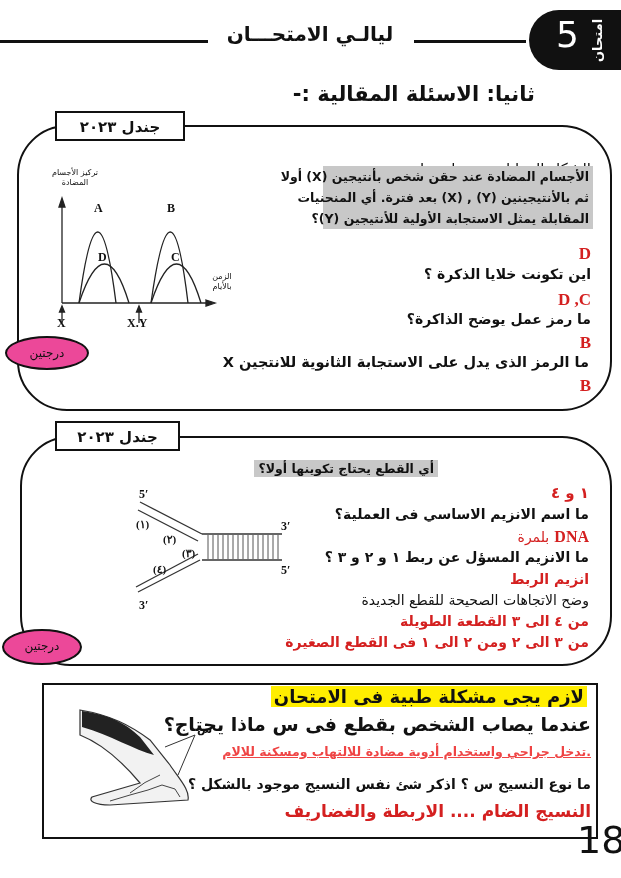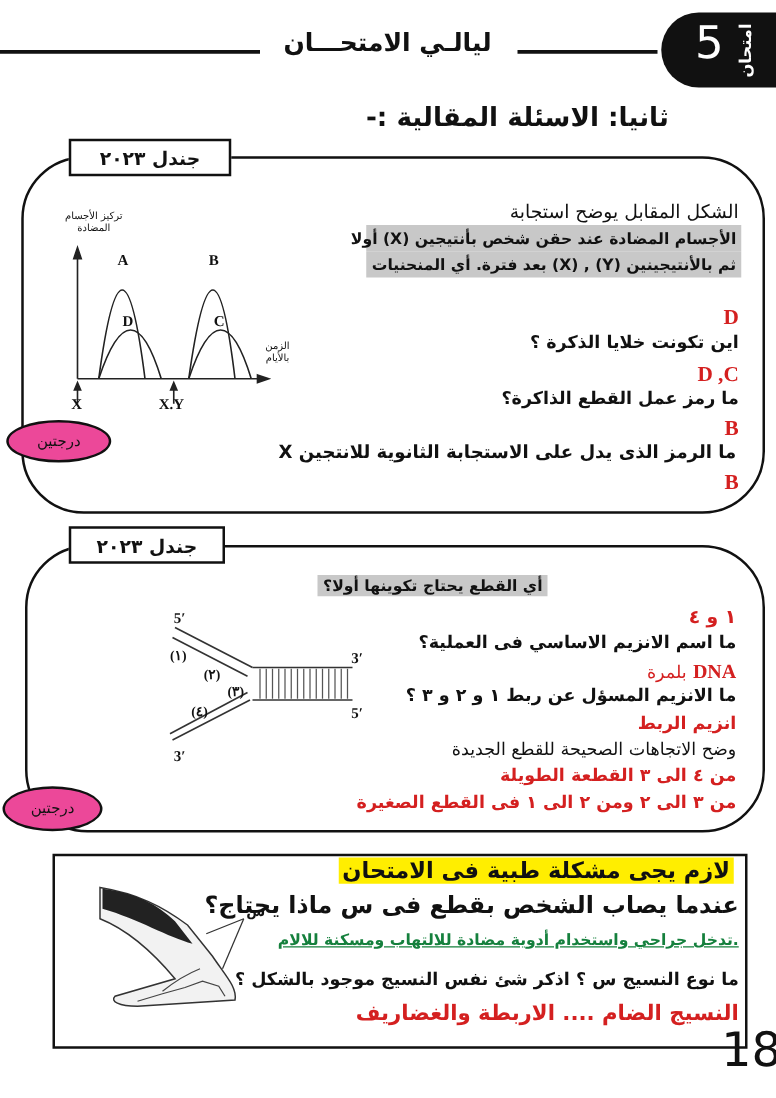--- a/index.html
+++ b/index.html
@@ -37,21 +37,21 @@
   .ans { color: #d42020; font-weight: bold; font-family: "Liberation Serif", serif; font-size: 17px; }
   .ans-ar { color: #d42020; font-weight: bold; font-size: 14px; }
 
   .highlight-block { background: #c8c8c8; padding: 1px 4px; font-size: 12.5px; font-weight: bold; line-height: 19px; }
 
   
   .box3 { left: 42px; top: 683px; width: 556px; height: 156px; border: 2.5px solid #111; background: #fff; }
   .yellow { background: #ffee00; padding: 0 3px; }
   .b3-t1 { font-size: 18px; font-weight: bold; }
   .b3-t2 { font-size: 19px; font-weight: bold; }
-  .b3-a1 { font-size: 12.5px; font-weight: bold; color: #15803d; text-decoration: underline; }
+  .b3-a1 { font-size: 12.5px; font-weight: bold; color: #ef4444; text-decoration: underline; }
   .b3-q2 { font-size: 14px; font-weight: bold; }
   .b3-a2 { font-size: 17px; font-weight: bold; color: #d42020; }
 
   .page-num { left: 577px; top: 820px; font-size: 38px; font-family: "DejaVu Sans", sans-serif; line-height: 40px; }
 
   .small-label { font-size: 8px; direction: rtl; text-align: center; line-height: 10px; }
   .ser { font-family: "Liberation Serif", serif; font-weight: bold; font-size: 12px; }
 </style>
 </head>
 <body>
@@ -95,28 +95,29 @@
 <div class="abs small-label" style="left:50px;top:168px;width:50px;">تركيز الأجسام المضادة</div>
 <div class="abs ser" style="left:94px;top:201px;">A</div>
 <div class="abs ser" style="left:98px;top:250px;">D</div>
 <div class="abs ser" style="left:167px;top:201px;">B</div>
 <div class="abs ser" style="left:171px;top:250px;">C</div>
 <div class="abs small-label" style="left:205px;top:272px;width:34px;text-align:center;">الزمن بالأيام</div>
 <div class="abs ser" style="left:57px;top:316px;">X</div>
 <div class="abs ser" style="left:127px;top:316px;">X.Y</div>
 
 <div class="abs rtl q-plain" style="right:30px;top:160px;font-size:15px;">الشكل المقابل يوضح استجابة</div>
-<div class="abs" style="right:28px;top:180px;width:300px;">
+<div class="abs" style="right:28px;top:166px;width:270px;">
   <div class="rtl highlight-block">الأجسام المضادة عند حقن شخص بأنتيجين (X) أولا</div>
   <div class="rtl highlight-block">ثم بالأنتيجينين (Y) , (X) بعد فترة. أي المنحنيات</div>
+  <div class="rtl highlight-block">المقابلة يمثل الاستجابة الأولية للأنتيجين (Y)؟</div>
 </div>
 <div class="abs rtl ans" style="right:30px;top:244px;">D</div>
 <div class="abs rtl q" style="right:30px;top:266px;">اين تكونت خلايا الذكرة ؟</div>
 <div class="abs rtl ans" style="right:30px;top:290px;">D ,C</div>
-<div class="abs rtl q" style="right:30px;top:311px;">ما رمز عمل القطع الذاكرة؟</div>
+<div class="abs rtl q" style="right:30px;top:311px;">ما رمز عمل يوضح الذاكرة؟</div>
 <div class="abs rtl ans" style="right:30px;top:333px;">B</div>
 <div class="abs rtl q" style="right:32px;top:354px;font-size:14.5px;">ما الرمز الذى يدل على الاستجابة الثانوية للانتجين X</div>
 <div class="abs rtl ans" style="right:30px;top:376px;">B</div>
 
 <div class="abs card card2"></div>
 <div class="abs tag-box tag2">جندل ٢٠٢٣</div>
 <div class="abs grade-oval oval2">درجتين</div>
 
 <svg class="abs" style="left:120px;top:488px;" width="190" height="125">
   <g stroke="#333" stroke-width="1.3" fill="none">

